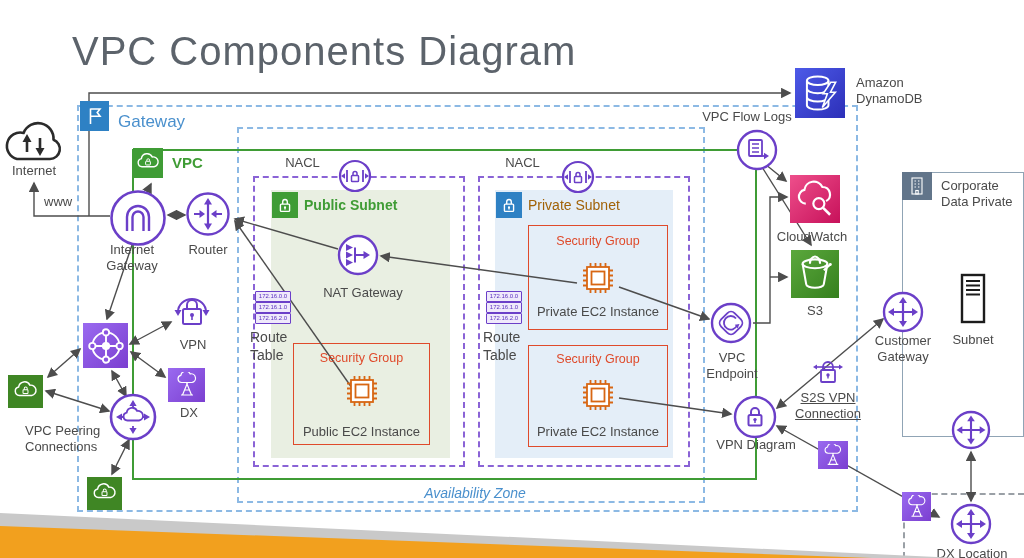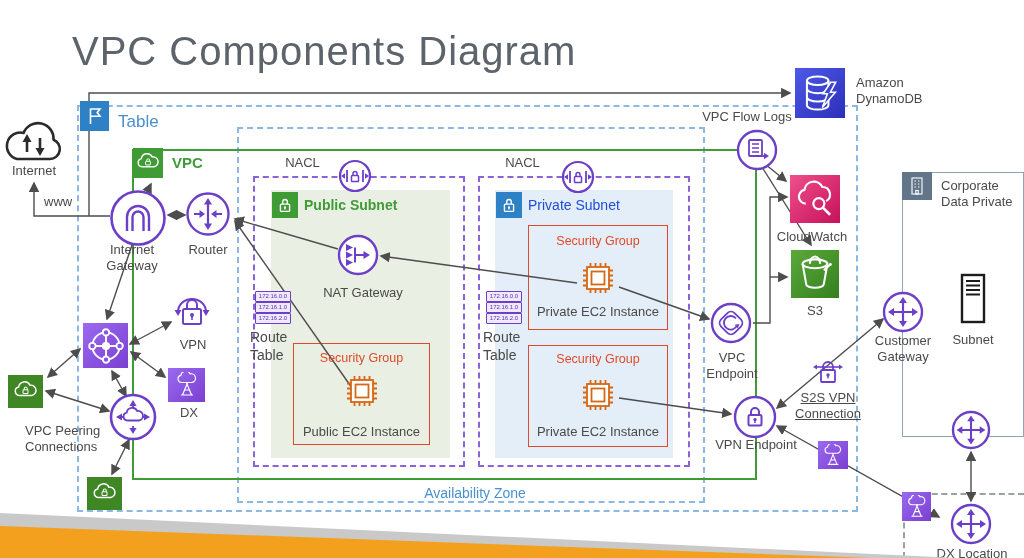--- a/index.html
+++ b/index.html
@@ -392,56 +392,56 @@
   <div class="chip" style="left:255px;top:313px;">172.16.2.0</div>
   <div class="chip" style="left:486px;top:291px;">172.16.0.0</div>
   <div class="chip" style="left:486px;top:302px;">172.16.1.0</div>
   <div class="chip" style="left:486px;top:313px;">172.16.2.0</div>
 
   <div class="lbl" style="left:72px;top:26px;width:600px;text-align:left;font-size:40px;font-weight:300;color:#5c636b;letter-spacing:1px;">VPC Components Diagram</div>
 
   <div class="lbl" style="left:5px;top:163px;width:58px;">Internet</div>
   <div class="lbl" style="left:44px;top:194px;width:36px;text-align:left;">www</div>
 
-  <div class="lbl" style="left:118px;top:111px;width:90px;text-align:left;font-size:17px;color:#4a90cd;">Table</div>
+  <div class="lbl" style="left:118px;top:111px;width:90px;text-align:left;font-size:17px;color:#4a90cd;">Gateway</div>
   <div class="lbl" style="left:172px;top:154px;width:50px;text-align:left;font-size:15px;font-weight:700;color:#3f9c35;">VPC</div>
-  <div class="lbl" style="left:385px;top:485px;width:180px;font-size:14px;color:#4a90cd;">Availability Zone</div>
+  <div class="lbl" style="left:385px;top:485px;width:180px;font-size:14px;color:#4a90cd;font-style:italic;">Availability Zone</div>
 
   <div class="lbl" style="left:92px;top:242px;width:80px;">Internet Gateway</div>
   <div class="lbl" style="left:172px;top:242px;width:72px;">Router</div>
 
   <div class="lbl" style="left:170px;top:337px;width:46px;">VPN</div>
   <div class="lbl" style="left:168px;top:405px;width:42px;">DX</div>
   <div class="lbl" style="left:25px;top:423px;width:90px;text-align:left;">VPC Peering Connections</div>
 
   <div class="lbl" style="left:280px;top:155px;width:45px;">NACL</div>
   <div class="lbl" style="left:500px;top:155px;width:45px;">NACL</div>
 
   <div class="lbl" style="left:304px;top:197px;width:110px;text-align:left;font-size:14px;font-weight:700;color:#3f9c35;">Public Subnet</div>
-  <div class="lbl" style="left:528px;top:197px;width:110px;text-align:left;font-size:14px;color:#1d4ed8;">Private Subnet</div>
+  <div class="lbl" style="left:528px;top:197px;width:110px;text-align:left;font-size:14px;color:#a16207;">Private Subnet</div>
 
   <div class="lbl" style="left:310px;top:285px;width:106px;">NAT Gateway</div>
 
   <div class="lbl" style="left:250px;top:329px;width:48px;text-align:left;font-size:14px;">Route Table</div>
   <div class="lbl" style="left:483px;top:329px;width:48px;text-align:left;font-size:14px;">Route Table</div>
 
   <div class="lbl" style="left:293px;top:351px;width:137px;font-size:12.5px;color:#df4a2b;">Security Group</div>
   <div class="lbl" style="left:291px;top:424px;width:141px;">Public EC2 Instance</div>
 
   <div class="lbl" style="left:528px;top:234px;width:140px;font-size:12.5px;color:#df4a2b;">Security Group</div>
   <div class="lbl" style="left:526px;top:304px;width:144px;">Private EC2 Instance</div>
   <div class="lbl" style="left:528px;top:352px;width:140px;font-size:12.5px;color:#df4a2b;">Security Group</div>
   <div class="lbl" style="left:526px;top:424px;width:144px;">Private EC2 Instance</div>
 
   <div class="lbl" style="left:697px;top:109px;width:100px;">VPC Flow Logs</div>
   <div class="lbl" style="left:856px;top:75px;width:92px;text-align:left;">Amazon DynamoDB</div>
   <div class="lbl" style="left:768px;top:229px;width:88px;">CloudWatch</div>
   <div class="lbl" style="left:791px;top:303px;width:48px;">S3</div>
   <div class="lbl" style="left:695px;top:350px;width:74px;">VPC Endpoint</div>
-  <div class="lbl" style="left:715px;top:437px;width:82px;">VPN Endpoint</div>
+  <div class="lbl" style="left:715px;top:437px;width:82px;">VPN Diagram</div>
   <div class="lbl" style="left:789px;top:390px;width:78px;text-decoration:underline;">S2S VPN Connection</div>
 
   <div class="lbl" style="left:862px;top:333px;width:82px;">Customer Gateway</div>
   <div class="lbl" style="left:941px;top:178px;width:78px;text-align:left;">Corporate Data Private</div>
   <div class="lbl" style="left:947px;top:332px;width:52px;">Subnet</div>
   <div class="lbl" style="left:922px;top:546px;width:100px;">DX Location</div>
 
   <svg class="abs" style="left:0;top:500px;" width="1024" height="58" viewBox="0 500 1024 58">
     <polygon points="0,513 958,558 0,558" fill="#c9c9c9"></polygon>
     <polygon points="0,526 872,558 0,558" fill="#f2a01e"></polygon>

